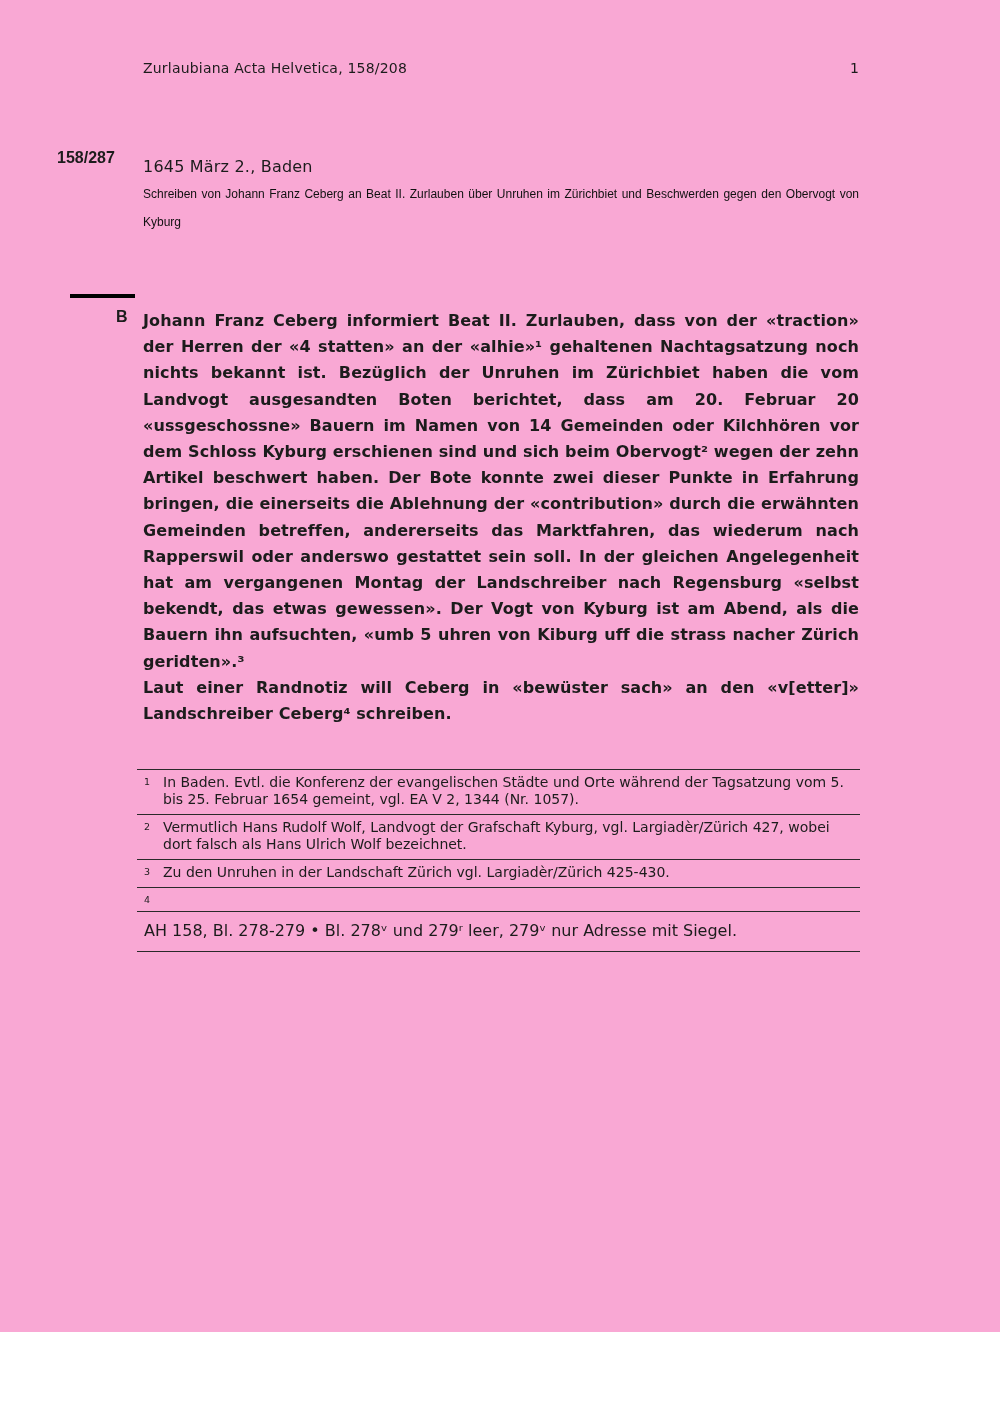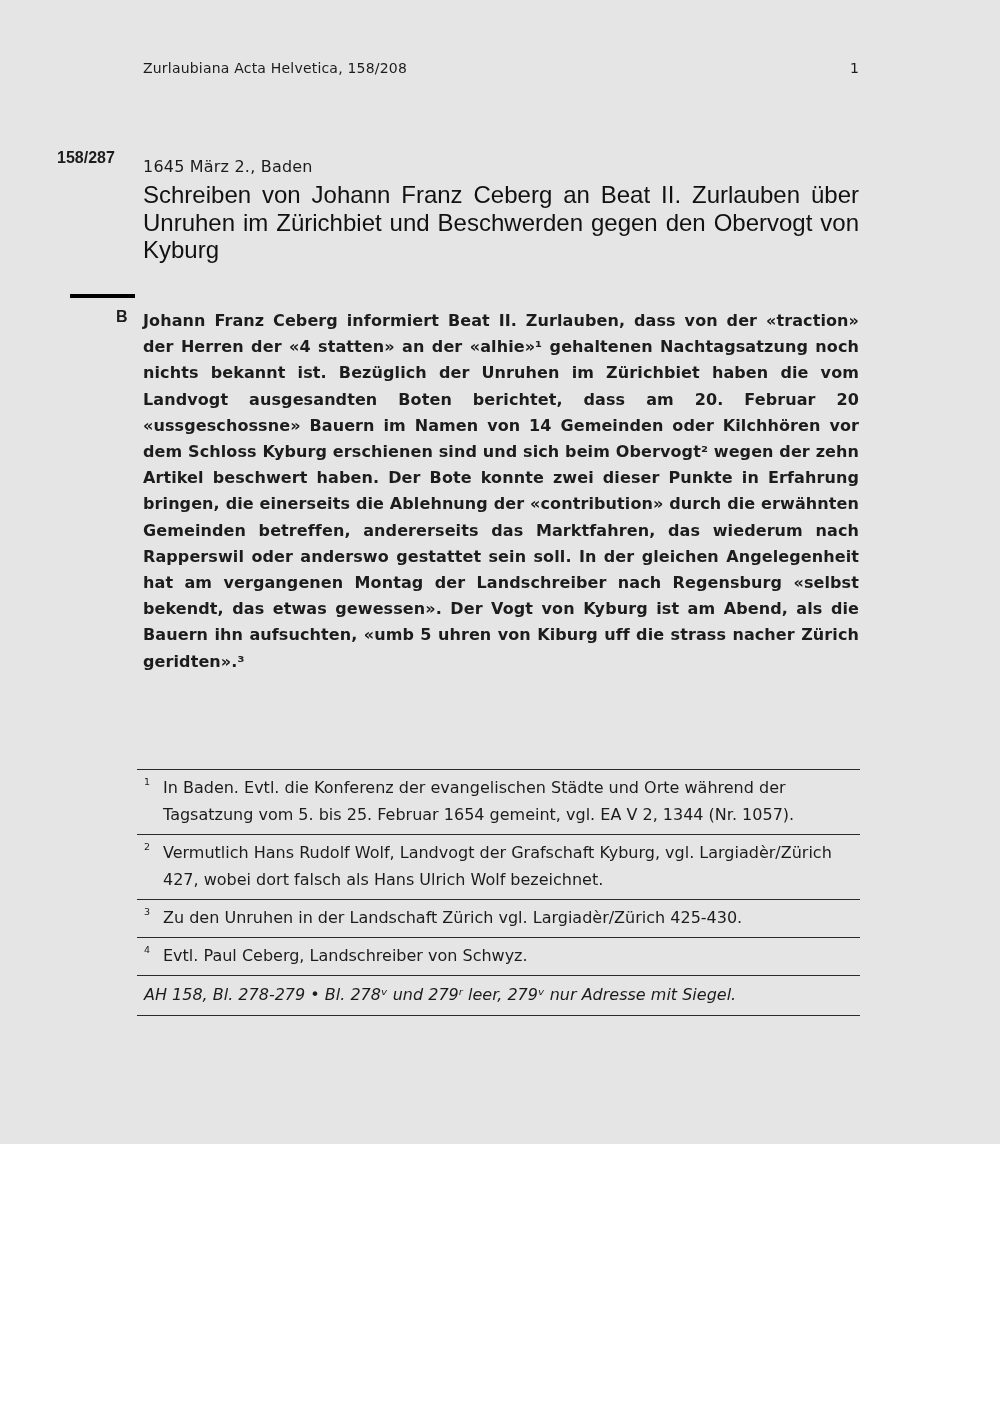--- a/index.html
+++ b/index.html
@@ -3,22 +3,22 @@
 <meta charset="utf-8">
 <style>
   html, body {
     margin: 0;
     padding: 0;
     background: #ffffff;
   }
   .page {
     position: relative;
     width: 1000px;
-    height: 1144px;
-    background: #e5e5e5;
+    height: 1332px;
+    background: #f9a8d4;
     font-family: "DejaVu Sans", "Liberation Sans", sans-serif;
     color: #1c1c1c;
     margin: 0 auto;
     overflow: hidden;
   }
   .running-header {
     position: absolute;
     top: 60px;
     left: 143px;
     width: 716px;
@@ -48,21 +48,21 @@
     top: 8px;
     white-space: nowrap;
     letter-spacing: 0.2px;
   }
   .entry-title {
     position: absolute;
     top: 181px;
     left: 143px;
     width: 716px;
     margin: 0;
-    font-size: 24px;
+    font-size: 12px;
     font-weight: 400;
     line-height: 27.5px;
     text-align: justify;
     font-family: "Liberation Sans", sans-serif;
     color: #111;
   }
   .section-rule {
     position: absolute;
     top: 294px;
     left: 70px;
@@ -104,30 +104,30 @@
   .fn-num {
     flex: 0 0 26px;
     width: 26px;
     box-sizing: border-box;
     padding-left: 7px;
     padding-top: 2px;
     font-size: 9.5px;
   }
   .fn-text {
     flex: 1;
-    font-size: 16px;
-    line-height: 27px;
+    font-size: 14px;
+    line-height: 17px;
   }
   .source {
     padding: 7px 0 8px 7px;
     font-size: 16px;
     line-height: 23.5px;
     border-bottom: 1px solid #2a2a2a;
   }
-  .source p { margin: 0; font-style: italic; }
+  .source p { margin: 0; }
 </style>
 </head>
 <body>
 
 <div class="page">
 
   <header class="running-header">
     <span>Zurlaubiana Acta Helvetica, 158/208</span>
     <span>1</span>
   </header>
@@ -138,20 +138,21 @@
   </div>
 
   <h1 class="entry-title">Schreiben von Johann Franz Ceberg an Beat II. Zurlauben über Unruhen im Zürichbiet und Beschwerden gegen den Obervogt von Kyburg</h1>
 
   <div class="section-rule"></div>
 
   <div class="regest-marker">B</div>
 
   <div class="regest-body">
     <p>Johann Franz Ceberg informiert Beat II. Zurlauben, dass von der «traction» der Herren der «4 statten» an der «alhie»¹ gehaltenen Nachtagsatzung noch nichts bekannt ist. Bezüglich der Unruhen im Zürichbiet haben die vom Landvogt ausgesandten Boten berichtet, dass am 20. Februar 20 «ussgeschossne» Bauern im Namen von 14 Gemeinden oder Kilchhören vor dem Schloss Kyburg erschienen sind und sich beim Obervogt² wegen der zehn Artikel beschwert haben. Der Bote konnte zwei dieser Punkte in Erfahrung bringen, die einerseits die Ablehnung der «contribution» durch die erwähnten Gemeinden betreffen, andererseits das Marktfahren, das wiederum nach Rapperswil oder anderswo gestattet sein soll. In der gleichen Angelegenheit hat am vergangenen Montag der Landschreiber nach Regensburg «selbst bekendt, das etwas gewessen». Der Vogt von Kyburg ist am Abend, als die Bauern ihn aufsuchten, «umb 5 uhren von Kiburg uff die strass nacher Zürich geridten».³</p>
+    <p>Laut einer Randnotiz will Ceberg in «bewüster sach» an den «v[etter]» Landschreiber Ceberg⁴ schreiben.</p>
   </div>
 
   <div class="footnotes">
 
     <div class="footnote">
       <span class="fn-num">1</span>
       <span class="fn-text">In Baden. Evtl. die Konferenz der evangelischen Städte und Orte während der Tagsatzung vom 5. bis 25. Februar 1654 gemeint, vgl. EA V 2, 1344 (Nr. 1057).</span>
     </div>
 
     <div class="footnote">
@@ -159,21 +160,20 @@
       <span class="fn-text">Vermutlich Hans Rudolf Wolf, Landvogt der Grafschaft Kyburg, vgl. Largiadèr/Zürich 427, wobei dort falsch als Hans Ulrich Wolf bezeichnet.</span>
     </div>
 
     <div class="footnote">
       <span class="fn-num">3</span>
       <span class="fn-text">Zu den Unruhen in der Landschaft Zürich vgl. Largiadèr/Zürich 425-430.</span>
     </div>
 
     <div class="footnote">
       <span class="fn-num">4</span>
-      <span class="fn-text">Evtl. Paul Ceberg, Landschreiber von Schwyz.</span>
     </div>
 
     <div class="source">
       <p>AH 158, Bl. 278-279 • Bl. 278ᵛ und 279ʳ leer, 279ᵛ nur Adresse mit Siegel.</p>
     </div>
 
   </div>
 
 </div>
 

